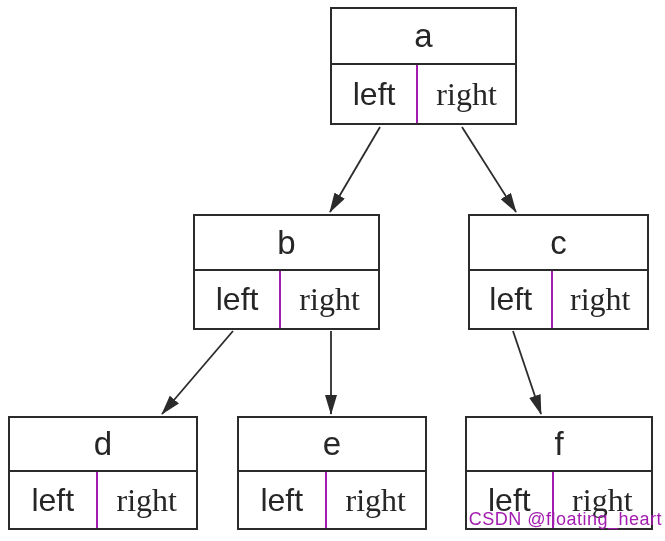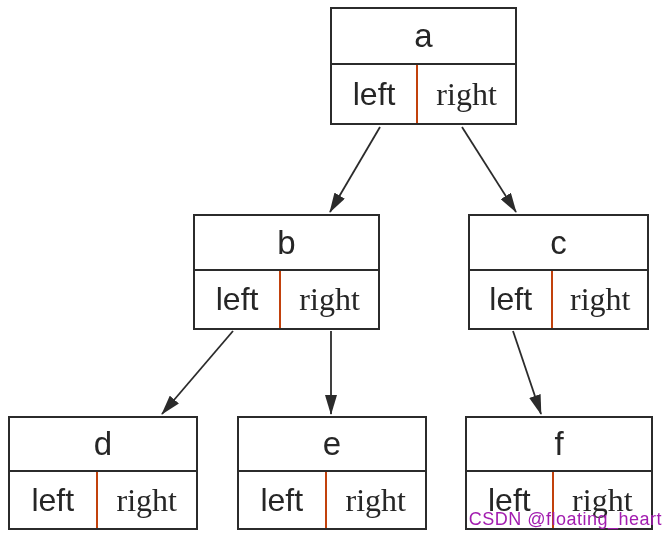--- a/index.html
+++ b/index.html
@@ -47,21 +47,21 @@
   }
   .node .cell {
     display: flex;
     align-items: center;
     justify-content: center;
     font-size: 32px;
     line-height: 1;
   }
   .node .cell.left {
     width: 46%;
-    border-right: 2px solid #c2410c;
+    border-right: 2px solid #a21caf;
   }
   .node .cell.right {
     flex: 1;
     font-family: Liberation Serif, serif;
   }
   
   .node-a { left: 330px; top: 7px;   width: 187px; height: 118px; }
   .node-b { left: 193px; top: 214px; width: 187px; height: 116px; }
   .node-c { left: 468px; top: 214px; width: 181px; height: 116px; }
   .node-d { left: 8px;   top: 416px; width: 190px; height: 114px; }

